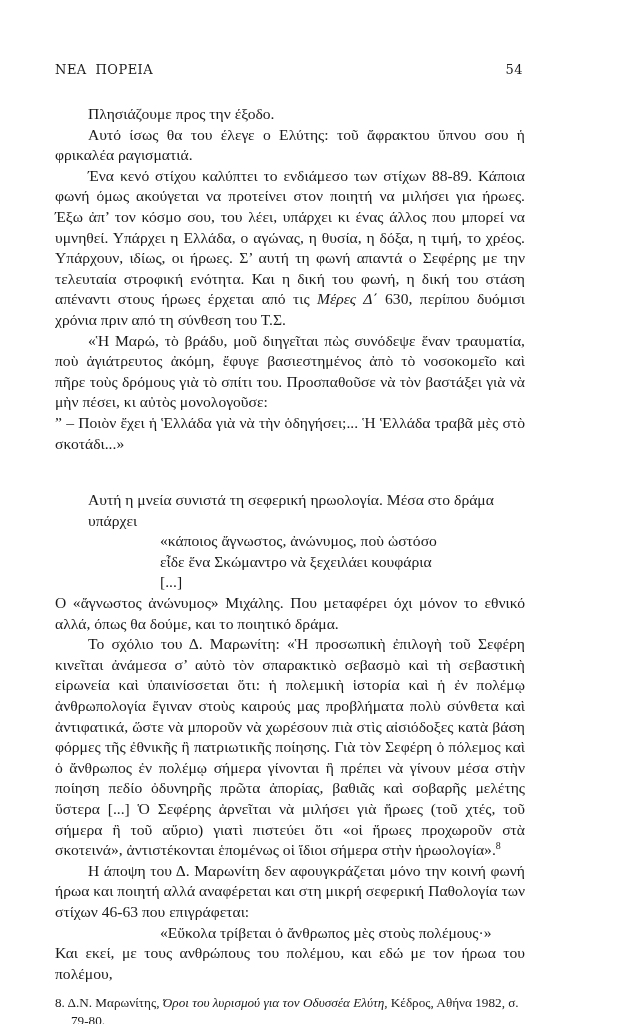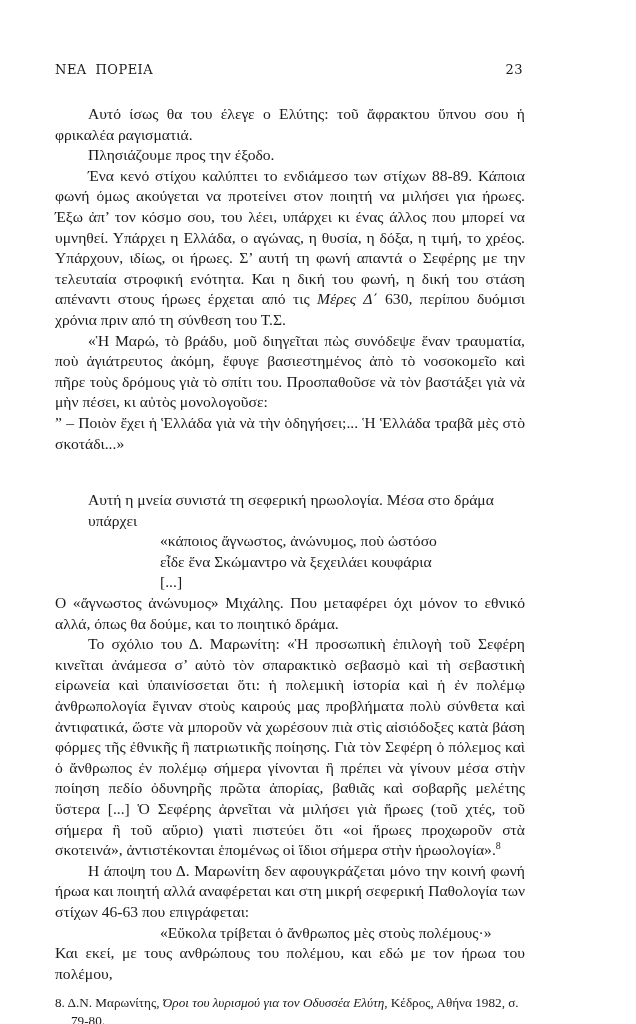--- a/index.html
+++ b/index.html
@@ -24,26 +24,26 @@
   .footnote { margin-top: 10px; font-size: 13.2px; line-height: 18px;
               font-family: "Liberation Serif", "DejaVu Serif", serif; }
   .footnote .fn-body { padding-left: 16px; text-indent: -16px; text-align: left; }
 </style>
 </head>
 <body>
 
 <div class="page">
   <div class="running-head">
     <span class="title">ΝΕΑ ΠΟΡΕΙΑ</span>
-    <span class="pageno">23</span>
+    <span class="pageno">54</span>
   </div>
 
   <div class="body">
+    <p class="last-left">Πλησιάζουμε προς την έξοδο.</p>
     <p class="last-left">Αυτό ίσως θα του έλεγε ο Ελύτης: τοῦ ἄφρακτου ὕπνου σου ἡ φρικαλέα ραγισματιά.</p>
-    <p class="last-left">Πλησιάζουμε προς την έξοδο.</p>
     <p class="last-left"><span>Ένα κενό στίχου καλύπτει το ενδιάμεσο των στίχων 88-89. Κάποια φωνή όμως ακούγεται να προτείνει στον ποιητή να μιλήσει για ήρωες. Έξω ἀπ’ τον κόσμο σου, του λέει, υπάρχει κι ένας άλλος που μπορεί να υμνηθεί. Υπάρχει η Ελλάδα, ο αγώνας, η θυσία, η δόξα, η τιμή, το χρέος. Υπάρχουν, ιδίως, οι ήρωες. Σ’ αυτή τη φωνή απαντά ο Σεφέρης με την τελευταία στροφική ενότητα. Και η δική του φωνή, η δική του στάση απέναντι στους ήρωες έρχεται από τις</span> <span class="ital">Μέρες Δ΄</span><span> 630, περίπου δυόμισι χρόνια πριν από τη σύνθεση του Τ.Σ.</span></p>
     <p class="last-left">«Ἡ Μαρώ, τὸ βράδυ, μοῦ διηγεῖται πὼς συνόδεψε ἕναν τραυματία, ποὺ ἀγιάτρευτος ἀκόμη, ἔφυγε βασιεστημένος ἀπὸ τὸ νοσοκομεῖο καὶ πῆρε τοὺς δρόμους γιὰ τὸ σπίτι του. Προσπαθοῦσε νὰ τὸν βαστάξει γιὰ νὰ μὴν πέσει, κι αὐτὸς μονολογοῦσε:</p>
     <p class="noindent last-left">” – Ποιὸν ἔχει ἡ Ἑλλάδα γιὰ νὰ τὴν ὁδηγήσει;... Ἡ Ἑλλάδα τραβᾶ μὲς στὸ σκοτάδι...»</p>
 
     <div class="verse">
       <div class="intro">Αυτή η μνεία συνιστά τη σεφερική ηρωολογία. Μέσα στο δράμα υπάρχει</div>
       <div class="vline">«κάποιος ἄγνωστος, ἀνώνυμος, ποὺ ὡστόσο</div>
       <div class="vline">εἶδε ἕνα Σκώμαντρο νὰ ξεχειλάει κουφάρια</div>
       <div class="vline">[...]</div>
     </div>

